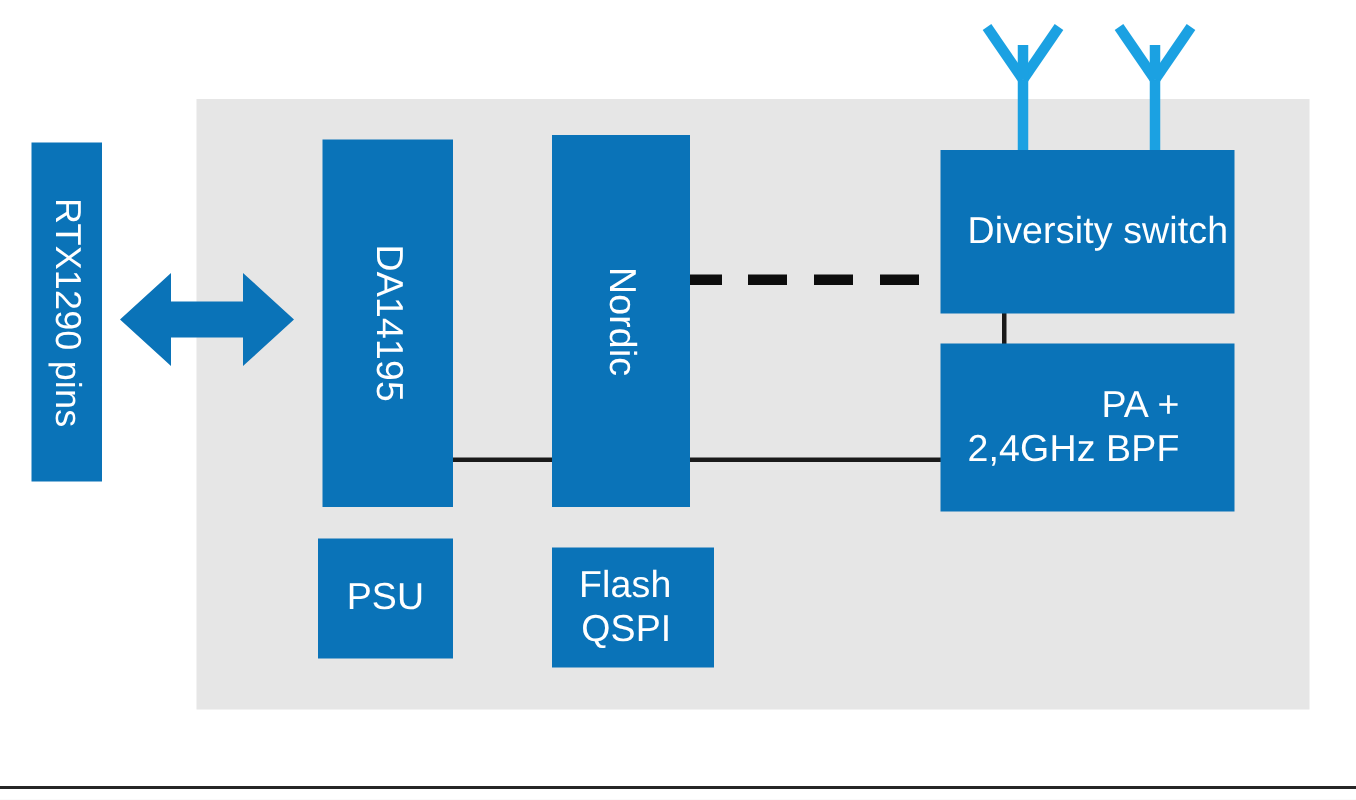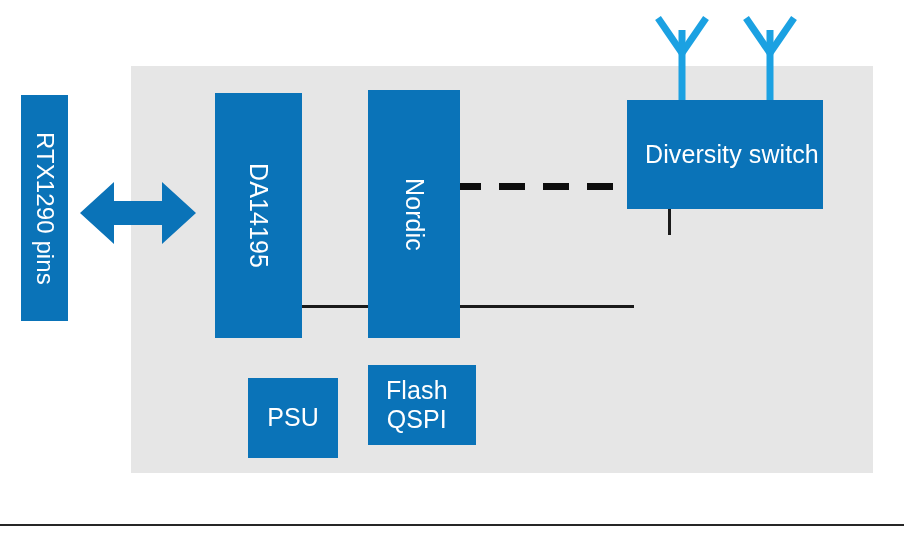--- a/index.html
+++ b/index.html
@@ -37,21 +37,21 @@
     letter-spacing: 0.1px;
     line-height: 1.18;
   }
   .block.centered {
     justify-content: center;
     text-align: center;
   }
   .block.leftpad {
     justify-content: flex-start;
     padding-left: 18px;
-    text-align: center;
+    text-align: right;
   }
   
   .block.vert {
     justify-content: center;
     text-align: center;
   }
   .vert .vtext {
     writing-mode: vertical-rl;
     text-orientation: mixed;
     white-space: nowrap;
@@ -137,31 +137,37 @@
   </div>
 
   <div class="block vert" style="left:215px; top:93px; width:87px; height:245px; font-size:25px;">
     <span class="vtext">DA14195</span>
   </div>
 
   <div class="block vert" style="left:368px; top:90px; width:92px; height:248px; font-size:25px;">
     <span class="vtext">Nordic</span>
   </div>
 
-  <div class="block centered" style="left:212px; top:378px; width:90px; height:80px; font-size:25px;margin-left:36px;">
+  <div class="block centered" style="left:212px; top:359px; width:90px; height:80px; font-size:25px;">
     <span>PSU</span>
   </div>
 
   <div class="block leftpad" style="left:368px; top:365px; width:108px; height:80px; font-size:25px;">
     <span>
       <span style="display:block;">Flash</span>
       <span style="display:block;">QSPI</span>
     </span>
   </div>
 
   <div class="block leftpad" style="left:627px; top:100px; width:196px; height:109px; font-size:25px;">
     <span>Diversity switch</span>
   </div>
 
+  <div class="block leftpad" style="left:627px; top:229px; width:196px; height:112px; font-size:25px;">
+    <span>
+      <span style="display:block;">PA +</span>
+      <span style="display:block;">2,4GHz BPF</span>
+    </span>
+  </div>
 
   <div class="bottom-rule" style="left:0px; top:524px; width:904px; height:2px;"></div>
 
 </div>
 
 </body></html>

